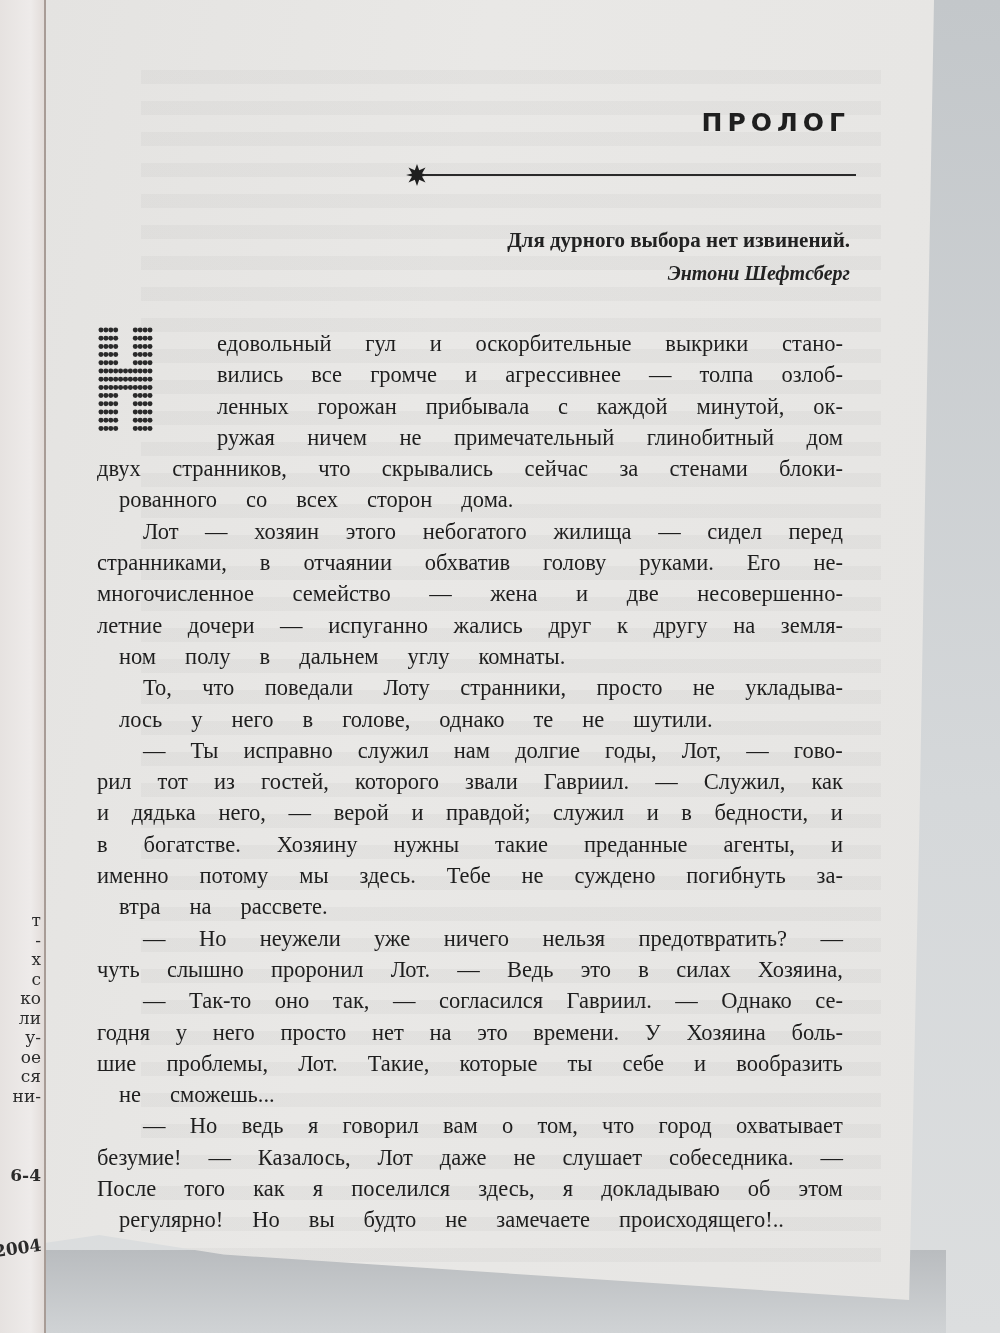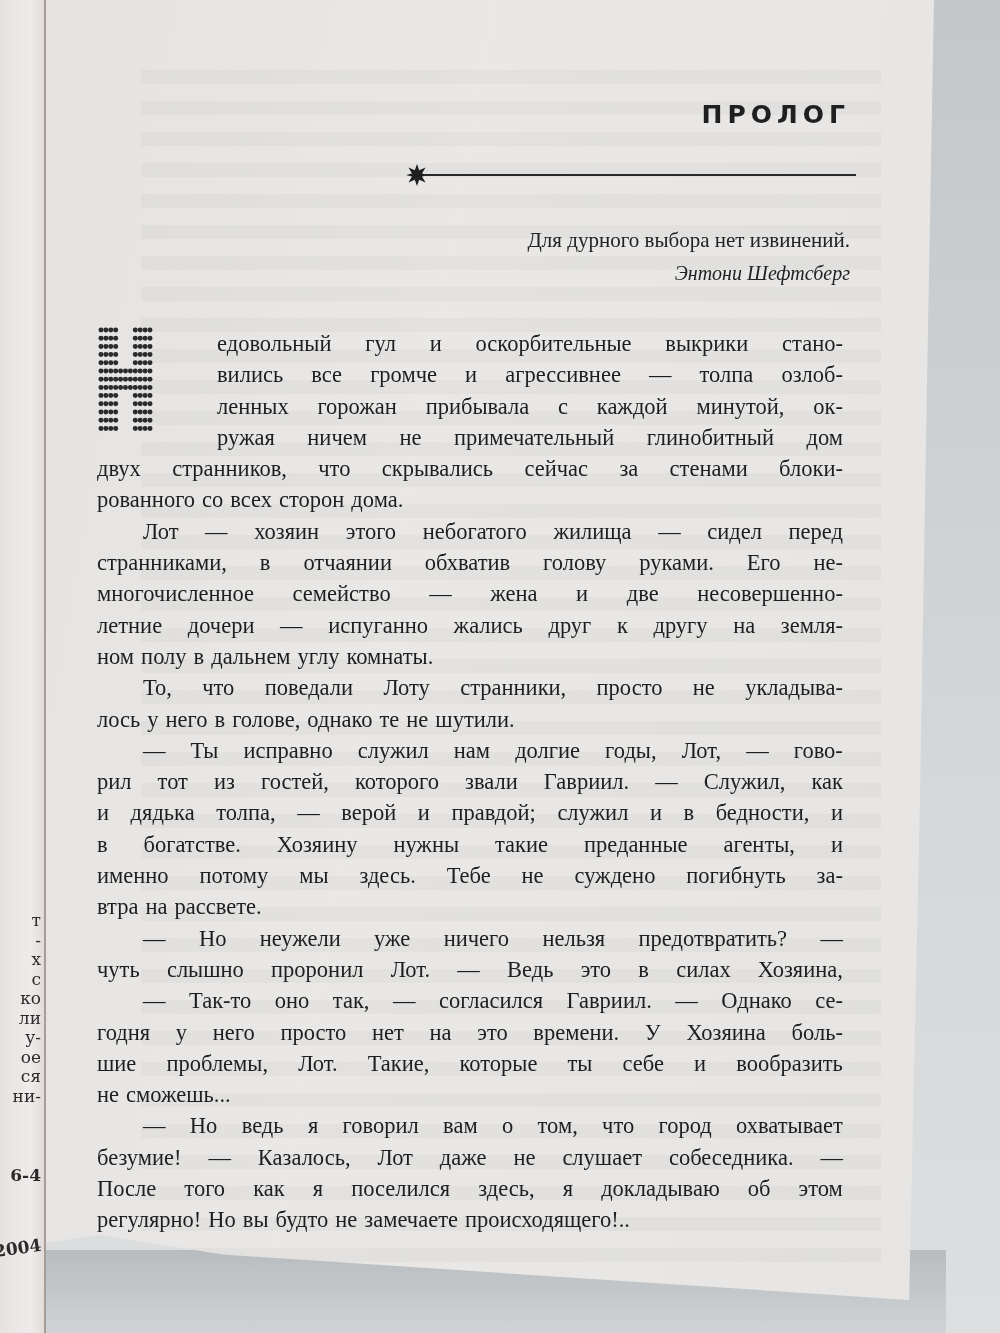--- a/index.html
+++ b/index.html
@@ -33,48 +33,48 @@
   .page-shadow {
     position: absolute; left: 46px; top: 1250px; width: 900px; height: 83px;
     background: linear-gradient(180deg, #b9bcbf 0%, #d0d3d5 100%);
   }
   .ghost {
     position: absolute; left: 95px; top: 70px; width: 740px; height: 1200px;
     background: repeating-linear-gradient(180deg, rgba(120,120,120,0.06) 0px, rgba(120,120,120,0.06) 14px, transparent 14px, transparent 31px);
     pointer-events: none;
   }
   .header-title {
-    position: absolute; right: 150px; top: 100px;
+    position: absolute; right: 150px; top: 108px;
     font-family: "DejaVu Sans", sans-serif; font-weight: bold;
     font-size: 25px; letter-spacing: 5px; color: #1f1f1f;
   }
   .ornament {
     position: absolute; left: 406px; top: 164px; width: 450px; height: 22px;
   }
   .ornament .rule {
     position: absolute; left: 18px; right: 0; top: 10px; height: 2px; background: #2a2a2a;
   }
   .ornament svg { position: absolute; left: 0; top: 0; }
   .epigraph {
     position: absolute; right: 150px; top: 224px; text-align: right;
-    color: #222; font-family: "Liberation Serif", serif;
+    color: #222; font-family: "Liberation Serif", serif; font-weight: bold;
   }
   .epigraph .quote { font-size: 21px; line-height: 32px; }
   .epigraph .author { font-style: italic; font-size: 20px; line-height: 34px; }
   .body-text {
     position: absolute; left: 97px; top: 328px; width: 746px;
     color: #1e1e1e; font-family: "Liberation Serif", serif;
     font-size: 22.5px; line-height: 31.3px;
   }
   .line { white-space: nowrap; display: flex; justify-content: space-between; }
   .line.last { justify-content: flex-start; }
   .line.ind { padding-left: 46px; }
   .line.cap { padding-left: 120px; gap: 9px; }
   .line span.w { display: inline-block; }
-  .line.last span.w { margin-right: 7px; }
+  .line.last span.w { margin-right: 7px; margin-left: 22px; }
   .dropcap {
     position: absolute; left: 97px; top: 324px; width: 60px; height: 112px;
   }
 </style>
 </head>
 <body>
 
 <div class="backdrop"></div>
 <div class="page-shadow"></div>
 
@@ -380,21 +380,21 @@
         <span class="w">которого</span>
         <span class="w">звали</span>
         <span class="w">Гавриил.</span>
         <span class="w">—</span>
         <span class="w">Служил,</span>
         <span class="w">как</span>
       </div>
       <div class="line">
         <span class="w">и</span>
         <span class="w">дядька</span>
-        <span class="w">толпа,</span>
+        <span class="w">него,</span>
         <span class="w">—</span>
         <span class="w">верой</span>
         <span class="w">и</span>
         <span class="w">правдой;</span>
         <span class="w">служил</span>
         <span class="w">и</span>
         <span class="w">в</span>
         <span class="w">бедности,</span>
         <span class="w">и</span>
       </div>

